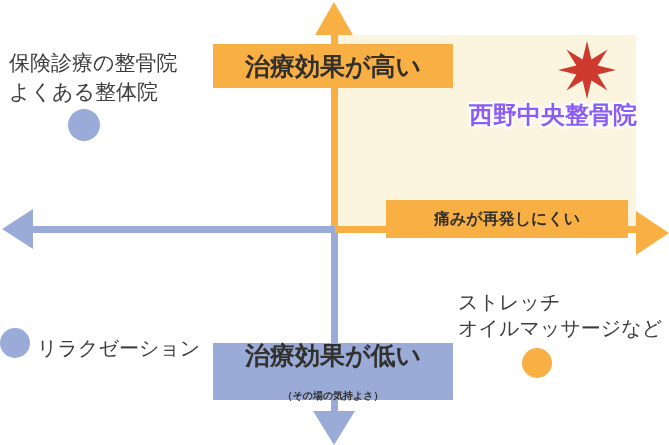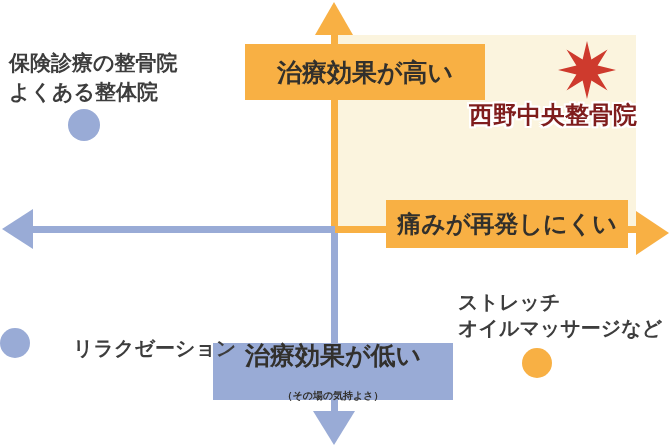--- a/index.html
+++ b/index.html
@@ -30,46 +30,46 @@
   .arrow-left{left:2px;top:209px;
     border-top:20px solid transparent;border-bottom:20px solid transparent;
     border-right:31px solid #99ABD6;}
   .arrow-right{left:636px;top:211px;
     border-top:22px solid transparent;border-bottom:22px solid transparent;
     border-left:33px solid #F8B044;}
 
   
   .axis-box{display:flex;align-items:center;justify-content:center;
     font-weight:bold;color:#32302C;letter-spacing:0;}
-  .box-top{left:213px;top:44px;width:240px;height:56px;background:#F8B044;font-size:25px;margin-left:32px;}
+  .box-top{left:213px;top:44px;width:240px;height:44px;background:#F8B044;font-size:25px;}
   .box-left{left:43px;top:200px;width:240px;height:54px;background:#99ABD6;font-size:24px;}
-  .box-right{left:386px;top:200px;width:242px;height:48px;background:#F8B044;font-size:24px;}
+  .box-right{left:386px;top:200px;width:242px;height:38px;background:#F8B044;font-size:16px;}
   .box-bottom{left:213px;top:343px;width:240px;height:57px;background:#99ABD6;
     flex-direction:column;line-height:1.12;gap:20px;}
   .box-bottom .main{font-size:25px;}
   .box-bottom .sub{font-size:10px;}
 
   
-  .side-text{color:#3D3D3D;font-weight:bold;font-size:20px;line-height:28px;}
+  .side-text{color:#3D3D3D;font-weight:normal;font-size:20px;line-height:28px;}
   .tl-text{left:9px;top:49px;font-size:21px;line-height:29px;}
-  .bl-text{left:37px;top:334px;margin-left:36px;}
+  .bl-text{left:37px;top:334px;}
   .br-text{left:458px;top:289px;line-height:26px;}
 
   
   .dot{border-radius:50%;}
   .dot-blue{background:#99ABD6;}
   .dot-orange{background:#F8B044;}
   .dot-tl{left:68px;top:109px;width:32px;height:32px;}
   .dot-bl{left:0px;top:328px;width:30px;height:30px;}
   .dot-br{left:522px;top:348px;width:30px;height:30px;}
 
   
   .star{left:558px;top:41px;width:58px;height:58px;}
   .clinic-name{left:464px;top:99px;width:178px;text-align:center;
-    color:#7f1d1d;font-weight:bold;font-size:24px;white-space:nowrap;
+    color:#8b5cf6;font-weight:bold;font-size:24px;white-space:nowrap;
     text-shadow:-2px -2px 0 #fff,2px -2px 0 #fff,-2px 2px 0 #fff,2px 2px 0 #fff,
       -2px 0 0 #fff,2px 0 0 #fff,0 -2px 0 #fff,0 2px 0 #fff;}
 </style>
 </head>
 <body>
 
 <div id="stage">
 
   <div class="abs cream-quadrant"></div>
 

